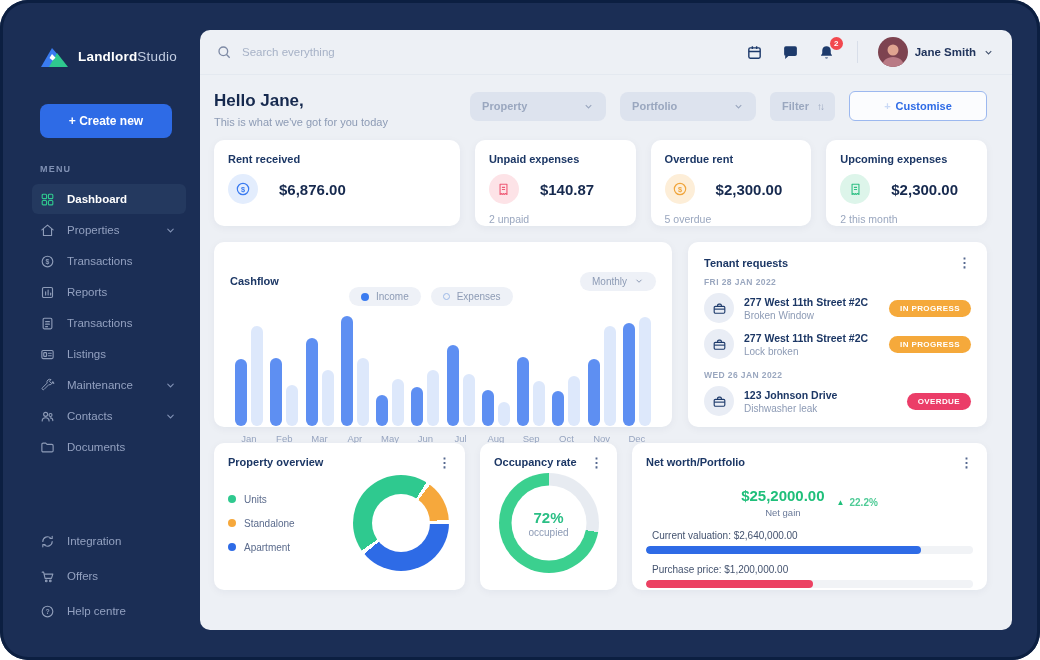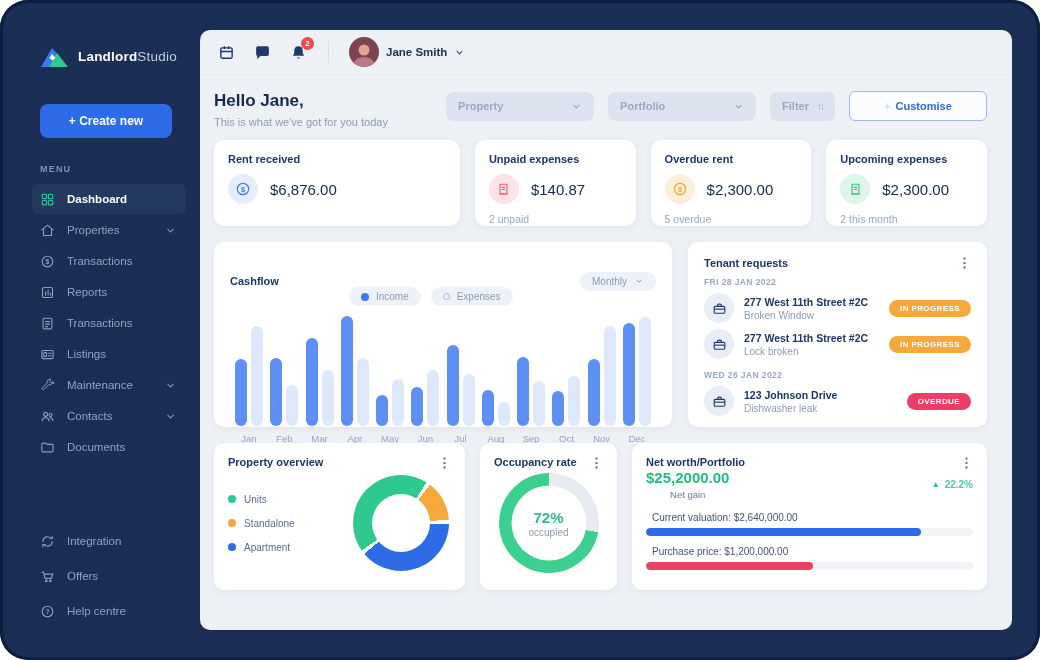--- a/index.html
+++ b/index.html
@@ -44,37 +44,37 @@
 
   .scroll { flex:1; padding:16px 25px 4px 14px; display:flex; flex-direction:column; }
 
   
   .greet-row { display:flex; align-items:flex-start; }
   .greet h1 { font-size:17px; color:#16294e; font-weight:700; }
   .greet p { font-size:11px; color:#8d9bb5; margin-top:5px; }
   .filters { margin-left:auto; display:flex; align-items:center; gap:14px; }
   .chip { height:29px; display:flex; align-items:center; gap:8px; background:#dde3ee; border-radius:6px; padding:0 12px;
           font-size:11px; font-weight:700; color:#9aa7bf; cursor:pointer; }
-  .chip.dd { width:148px; justify-content:space-between;border-radius:8px; }
+  .chip.dd { width:136px; justify-content:space-between;border-radius:8px; }
   .chip .sort { font-size:10px; letter-spacing:-2px; }
   .customise { height:30px; width:138px; background:#fbfcfe; border:1px solid #9cb8ef; border-radius:6px; color:#2e6be6;
                font-family:inherit; font-size:11px; font-weight:700; cursor:pointer; display:flex; align-items:center; justify-content:center; gap:5px; }
   .customise .plus { color:#c9d9f6; font-weight:700; }
 
   
   .card { background:#fff; border-radius:10px; box-shadow:0 2px 8px rgba(23,43,84,.05); }
   .card-title { font-size:11px; font-weight:700; color:#1c3765; }
   .kebab { margin-left:auto; color:#55688f; font-size:13px; font-weight:700; cursor:pointer; line-height:1; letter-spacing:0; }
 
   
   .stats { margin-top:12px; display:grid; grid-template-columns:1.53fr 1fr 1fr 1fr; gap:15px; }
   .stat-card { padding:13px 14px 12px; height:86px; display:flex; flex-direction:column; }
   .stat-mid { display:flex; align-items:center; gap:12px; margin-top:9px; }
   .stat-icon { width:30px; height:30px; border-radius:50%; display:flex; align-items:center; justify-content:center; flex:0 0 30px; }
-  .stat-amount { font-size:15px; font-weight:400; color:#16294e; }
+  .stat-amount { font-size:15px; font-weight:700; color:#16294e;margin-left:9px; }
   .stat-note { margin-top:9px; font-size:10.5px; color:#9aa7bf; }
   .stat-track { margin-top:11px; height:7px; border-radius:4px; background:#f1f3f6; overflow:hidden; }
   .stat-fill { height:100%; border-radius:4px; background:#2bcd8c; }
 
   
   .mid-row { margin-top:16px; display:grid; grid-template-columns:458px 1fr; gap:16px; }
   .cashflow { padding:14px 16px 10px; height:185px; display:flex; flex-direction:column; }
   .cf-head { display:flex; align-items:center; }
   .cf-legend { display:flex; gap:10px; margin-left:70px;margin-top:31px; }
   .pill { display:flex; align-items:center; gap:7px; background:#eef1f7; border-radius:13px; padding:4px 12px;
@@ -112,21 +112,21 @@
   .donut { position:relative; border-radius:50%; }
   .donut .hole { position:absolute; background:#fff; border-radius:50%; top:50%; left:50%; transform:translate(-50%,-50%); }
   .po-donut { width:96px; height:96px; margin-left:auto; margin-right:2px; }
   .po-donut .hole { width:58px; height:58px; }
   .oc-body { flex:1; display:flex; align-items:center; justify-content:center; }
   .oc-donut { width:100px; height:100px; }
   .oc-donut .hole { width:75px; height:75px; display:flex; flex-direction:column; align-items:center; justify-content:center; }
   .oc-value { font-size:15px; font-weight:700; color:#2bbf85; }
   .oc-label { font-size:10px; color:#8d9bb5; margin-top:1px; }
 
-  .nw-gain-row { display:flex; align-items:center; justify-content:space-between; gap:12px; margin-top:0; }
+  .nw-gain-row { display:flex; align-items:center; justify-content:center; gap:12px; margin-top:18px; }
   .nw-gain { display:flex; flex-direction:column; align-items:center; }
   .nw-amount { font-size:15px; font-weight:700; color:#1fbf7a; }
   .nw-gain-label { font-size:9.5px; color:#6b7a99; margin-top:3px; }
   .nw-change { display:flex; align-items:center; gap:5px; font-size:10px; font-weight:700; color:#4ecb96; }
   .nw-change .tri { font-size:8px; color:#1fbf7a; }
   .nw-bars { margin-top:12px; display:flex; flex-direction:column; gap:10px; }
   .nw-bar-label { font-size:10px; color:#44536f; margin:0 0 5px 6px; }
   .nw-track { height:8px; border-radius:4px; background:#f1f3f6; overflow:hidden; }
   .nw-fill { height:100%; border-radius:4px; }
 
@@ -286,20 +286,29 @@
             </svg>
           </span>
           <span>Help centre</span>
         </div>
       </nav>
   </aside>
 
   <main class="content">
 
     <header class="topbar">
+      <div class="search">
+        <span>
+          <svg width="16" height="16" viewBox="0 0 24 24" fill="none" stroke="#7e8aa5" stroke-width="2">
+              <circle cx="11" cy="11" r="6.5"></circle>
+              <line x1="15.8" y1="15.8" x2="20.5" y2="20.5"></line>
+            </svg>
+        </span>
+        <input type="text" placeholder="Search everything" style="">
+      </div>
       <div class="tb-icons">
         <span class="tb-btn">
           <svg width="17" height="17" viewBox="0 0 24 24" fill="none" stroke="#1d3a6b" stroke-width="2">
               <rect x="4" y="5.5" width="16" height="14.5" rx="2"></rect>
               <line x1="4" y1="10.5" x2="20" y2="10.5"></line>
               <line x1="9" y1="3" x2="9" y2="7"></line>
               <line x1="15" y1="3" x2="15" y2="7"></line>
             </svg>
         </span>
         <span class="tb-btn">

